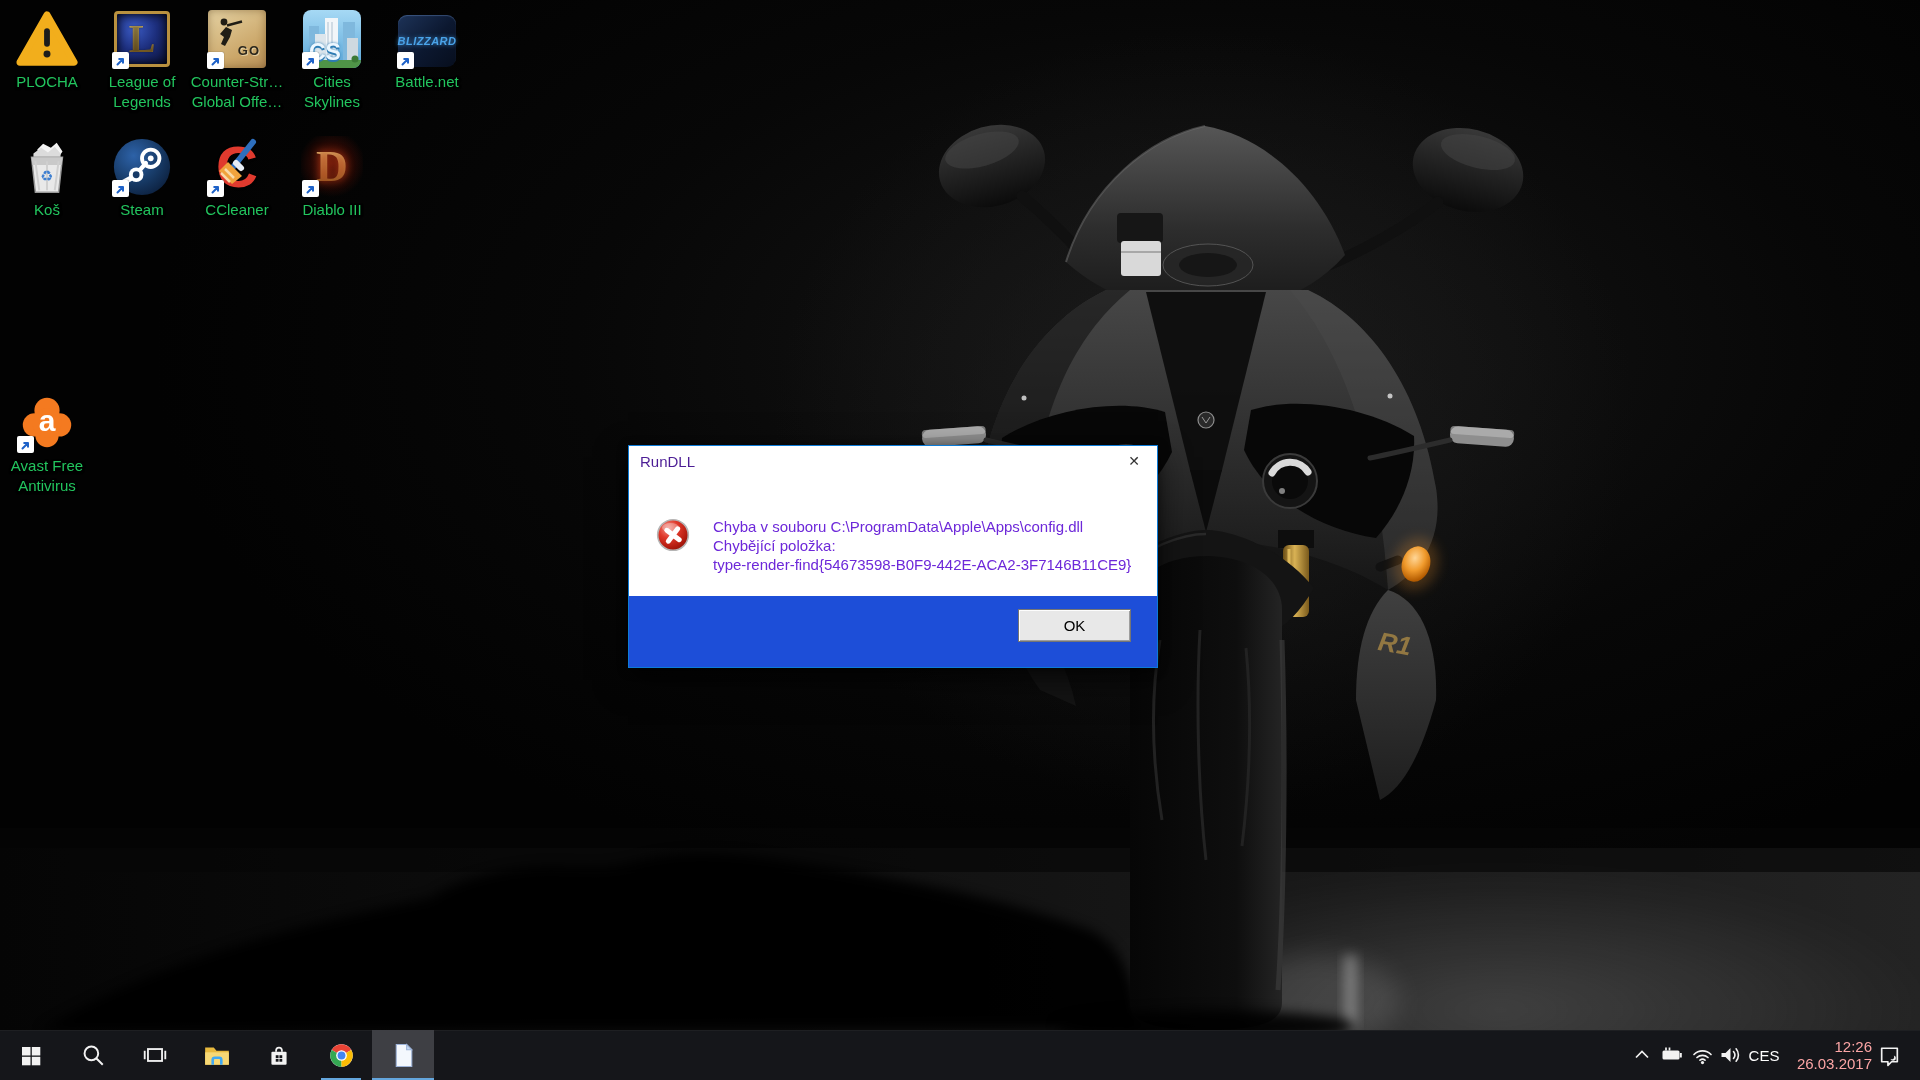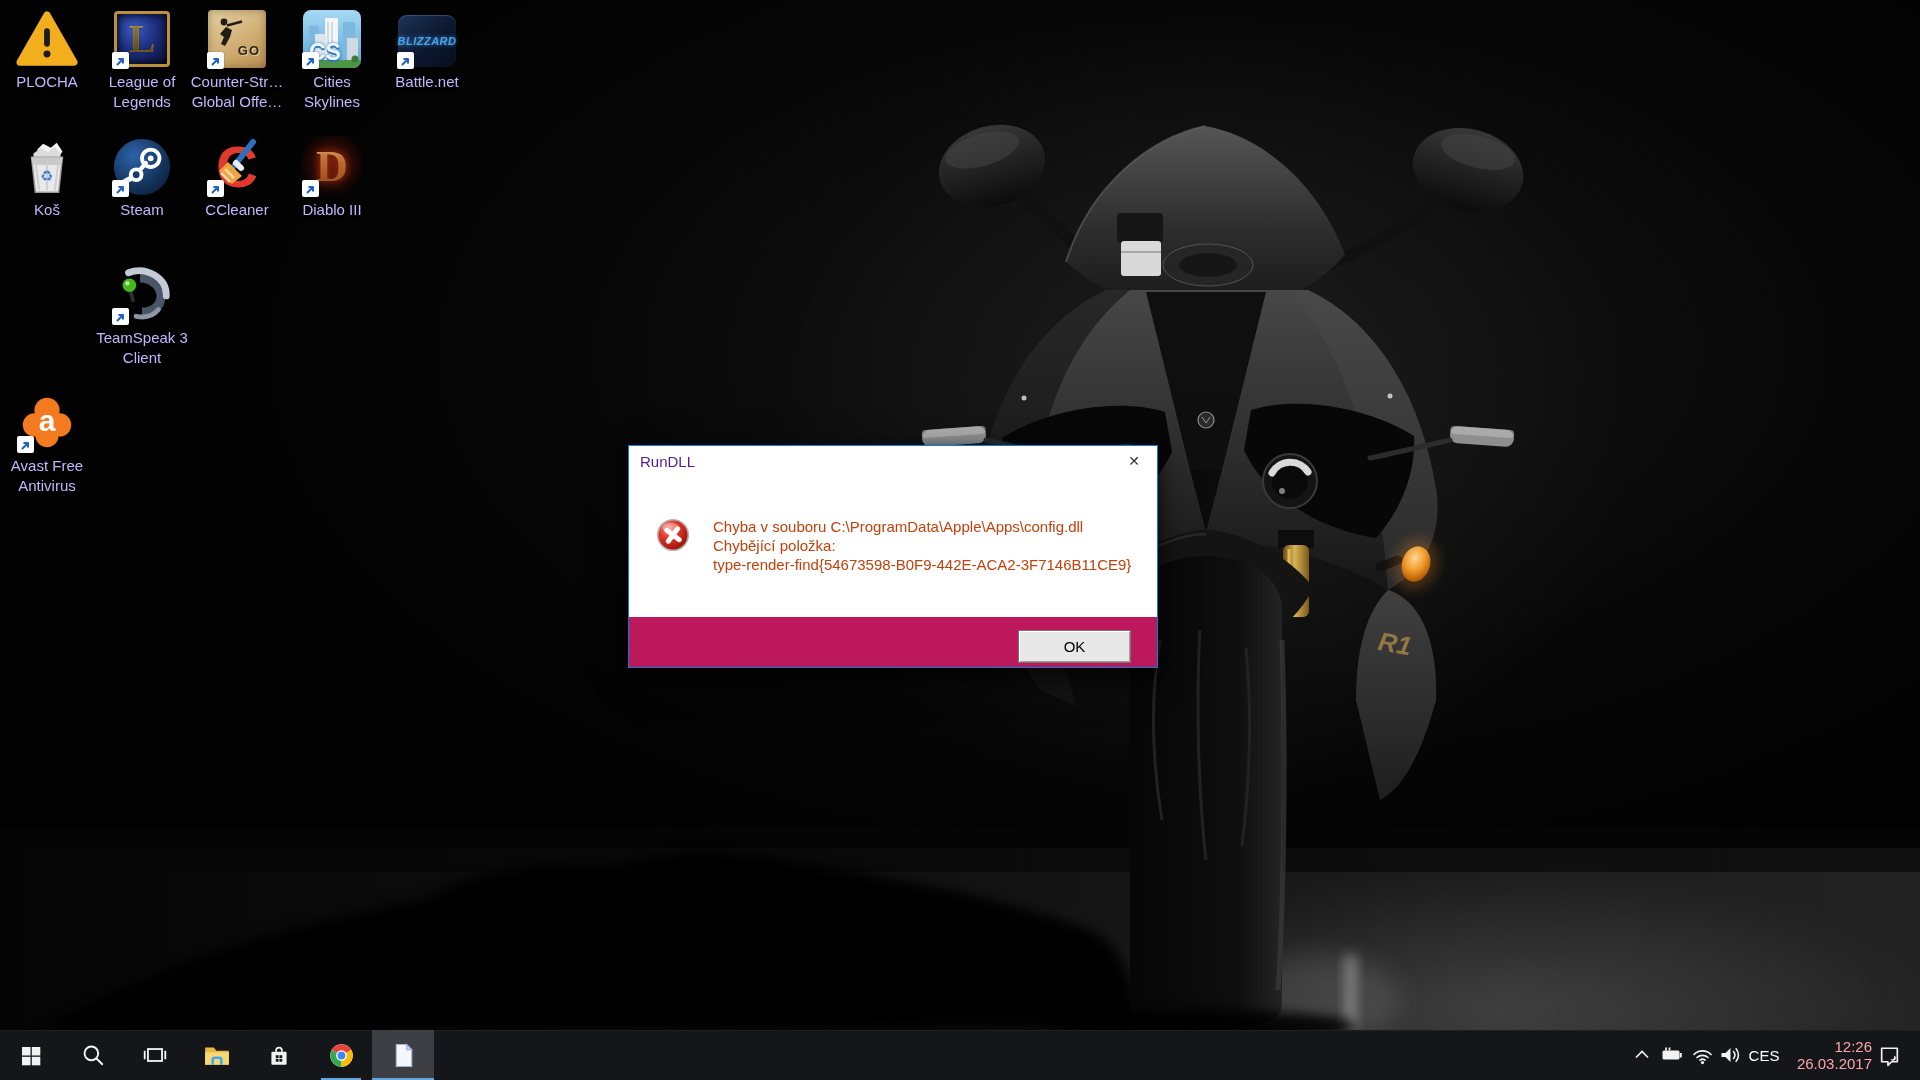--- a/index.html
+++ b/index.html
@@ -4,21 +4,21 @@
 <style>
   html,body{margin:0;padding:0;background:#000;}
   *{box-sizing:border-box;}
   .screen{position:relative;width:1920px;height:1080px;overflow:hidden;background:#000;
     font-family:"Liberation Sans",sans-serif;}
   .wallpaper{position:absolute;left:0;top:0;width:1920px;height:1030px;}
 
   
   .dcell{position:absolute;width:94px;display:flex;flex-direction:column;align-items:center;cursor:default;}
   .dic{width:62px;height:62px;position:relative;display:flex;align-items:center;justify-content:center;}
-  .di-label{margin-top:3px;font-size:15px;line-height:17px;color:#c4b5fd;text-align:center;white-space:nowrap;
+  .di-label{margin-top:3px;font-size:15px;line-height:17px;color:#22c55e;text-align:center;white-space:nowrap;
     text-shadow:0 1px 2px #000,0 1px 3px rgba(0,0,0,.95),1px 0 2px rgba(0,0,0,.9);}
   .di-label:empty{display:none;}
   .sc{position:absolute;left:1px;bottom:1px;width:17px;height:17px;background:#fff;border-radius:2px;
     box-shadow:0 0 1px rgba(0,0,0,.7);display:flex;align-items:center;justify-content:center;}
   .lol-box{width:56px;height:56px;border:3px solid #b9913f;border-radius:4px;
     background:radial-gradient(circle at 35% 30%,#3a5ac2 0%,#1d2f7e 45%,#0a1034 100%);
     display:flex;align-items:center;justify-content:center;box-shadow:inset 0 0 10px #000;}
   .lol-l{font-family:"Liberation Serif",serif;font-weight:bold;font-size:40px;line-height:1;
     background:linear-gradient(#f3d87c,#8a621d);-webkit-background-clip:text;background-clip:text;color:transparent;
     text-shadow:0 0 2px rgba(0,0,0,.4);}
@@ -44,22 +44,22 @@
     text-shadow:0 0 8px rgba(190,60,20,.9);}
   .avast-a{position:absolute;left:50%;top:46%;transform:translate(-50%,-50%);font-size:30px;font-weight:bold;color:#fff;}
 
   
   .dialog{position:absolute;left:628px;top:445px;width:530px;height:223px;background:#fff;
     border:1px solid #0c7bd8;box-shadow:0 12px 30px rgba(0,0,0,.6),0 2px 10px rgba(0,0,0,.45);}
   .dlg-title{position:absolute;left:11px;top:7px;font-size:15px;color:#4c1d95;}
   .dlg-close{position:absolute;right:0;top:0;width:46px;height:30px;display:flex;align-items:center;justify-content:center;
     font-size:14px;color:#333;cursor:default;}
   .dlg-icon{position:absolute;left:27px;top:72px;width:34px;height:34px;}
-  .dlg-text{position:absolute;left:84px;top:71px;width:432px;font-size:15px;line-height:19px;color:#c2410c;}
-  .dlg-footer{position:absolute;left:0;bottom:0;width:100%;height:50px;background:#be185d;}
+  .dlg-text{position:absolute;left:84px;top:71px;width:432px;font-size:15px;line-height:19px;color:#6d28d9;}
+  .dlg-footer{position:absolute;left:0;bottom:0;width:100%;height:71px;background:#1d4ed8;}
   .dlg-ok{position:absolute;right:26px;top:13px;width:113px;height:33px;background:#e8e8e8;
     border:1px solid #757575;box-shadow:inset 1px 1px 0 #fdfdfd,inset -1px -1px 0 #9e9e9e;
     font-size:15px;color:#000;display:flex;align-items:center;justify-content:center;font-family:"Liberation Sans",sans-serif;}
 
   
   .taskbar{position:absolute;left:0;bottom:0;width:1920px;height:50px;background:#15161a;
     display:flex;align-items:center;box-shadow:inset 0 1px 0 rgba(255,255,255,.04);}
   .tbtn{width:62px;height:50px;display:flex;align-items:center;justify-content:center;position:relative;}
   .tbtn.active{background:#3e3f44;}
   .uline{position:absolute;bottom:0;height:2px;background:#64a6dd;}
@@ -391,39 +391,20 @@
         <svg width="12" height="12" viewBox="0 0 12 12">
             <path d="M2.5,9.5 L8,4 M8,4 H4.2 M8,4 V7.8" stroke="#1e62c8" stroke-width="2" fill="none" stroke-linecap="round" stroke-linejoin="round"></path>
           </svg>
       </span>
     </div>
     <div class="di-label">Diablo III</div>
 
   </div>
 
 
-  <div class="dcell" style="left:95px;top:264px">
-    <div class="dic">
-      <svg width="62" height="62" viewBox="0 0 64 64">
-        <path d="M30,10 C46,10 56,22 56,34 C56,47 45,56 32,56 L32,45 C40,45 47,41 47,33 C47,25 39,19 30,19 Z" fill="#4a5668"></path>
-        <path d="M18,9 C36,2 58,14 57,33" stroke="#c3cbd6" stroke-width="7" fill="none" stroke-linecap="round"></path>
-        <path d="M26,54 C36,56 44,53 49,47" stroke="#8d97a5" stroke-width="5" fill="none" stroke-linecap="round"></path>
-        <line x1="20" y1="27" x2="23" y2="39" stroke="#2e2e2e" stroke-width="4"></line>
-        <circle cx="19" cy="22" r="7" fill="#46b81e"></circle>
-        <circle cx="17" cy="20" r="2.2" fill="#b8f09a"></circle>
-      </svg>
-      <span class="sc">
-        <svg width="12" height="12" viewBox="0 0 12 12">
-            <path d="M2.5,9.5 L8,4 M8,4 H4.2 M8,4 V7.8" stroke="#1e62c8" stroke-width="2" fill="none" stroke-linecap="round" stroke-linejoin="round"></path>
-          </svg>
-      </span>
-    </div>
-    <div class="di-label">TeamSpeak 3</div>
-    <div class="di-label">Client</div>
-  </div>
 
   <div class="dcell" style="left:0;top:392px">
     <div class="dic">
       <svg width="62" height="62" viewBox="0 0 64 64">
         <circle cx="32" cy="19" r="13" fill="#f47a20"></circle>
         <circle cx="19" cy="34" r="12" fill="#f47a20"></circle>
         <circle cx="45" cy="34" r="12" fill="#f47a20"></circle>
         <circle cx="32" cy="45" r="12" fill="#f47a20"></circle>
         <circle cx="32" cy="32" r="15" fill="#f47a20"></circle>
       </svg>

